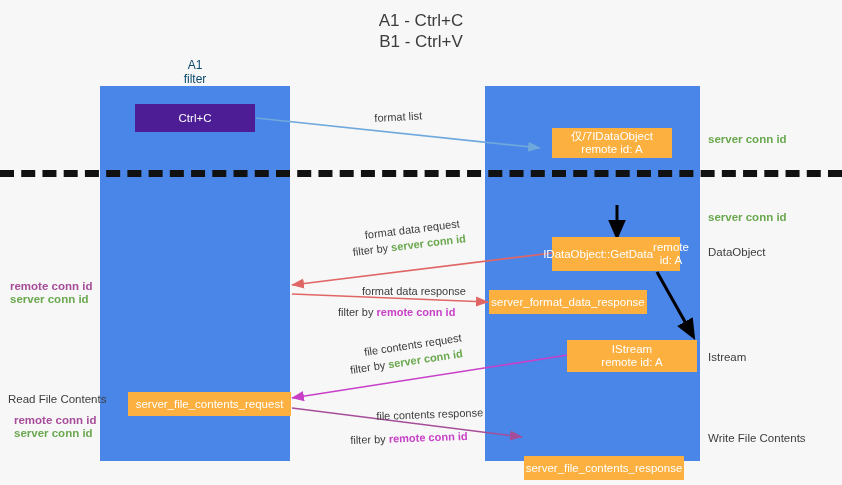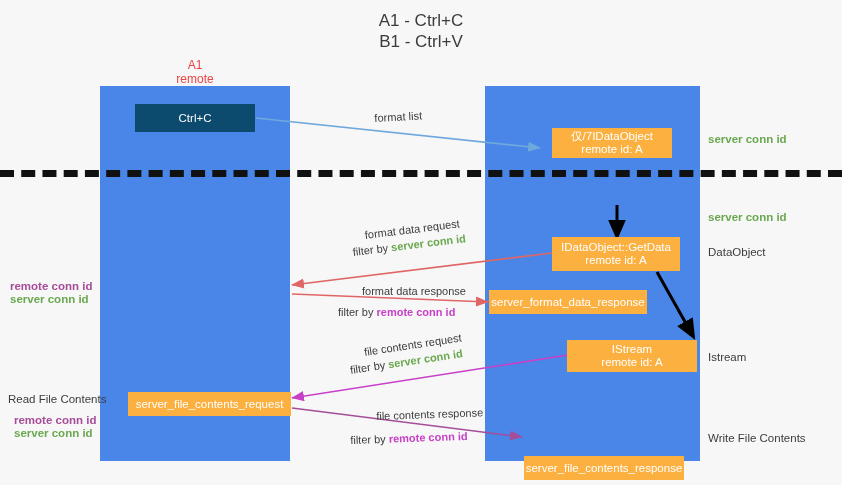--- a/index.html
+++ b/index.html
@@ -1,47 +1,47 @@
 <!DOCTYPE html>
 <html><head>
 <meta charset="utf-8">
 <style>
   html,body{margin:0;padding:0;}
   body{width:842px;height:485px;background:#f7f7f7;font-family:"Liberation Sans",sans-serif;overflow:hidden;}
   #stage{position:relative;width:842px;height:399px;}
   svg#wires{position:absolute;left:0;top:0;width:842px;height:485px;pointer-events:none;}
   .lane{position:absolute;background:#4a86e8;}
-  .lanehead{position:absolute;text-align:center;color:#ef4444;font-size:12px;line-height:14px;}
+  .lanehead{position:absolute;text-align:center;color:#0c4a6e;font-size:12px;line-height:14px;}
   .title{position:absolute;left:0;top:10px;width:842px;text-align:center;color:#3c3c3c;font-size:17px;line-height:21px;}
   .box{position:absolute;box-sizing:border-box;display:flex;align-items:center;justify-content:center;
        text-align:center;color:#ffffff;font-size:11.5px;line-height:13px;}
   .orange{background:#f6b martin;}
   .orange{background:#f9b martin;}
   .orange{background:#fbb040;}
-  .green{background:#0c4a6e;}
+  .green{background:#4c1d95;}
   .dashline{position:absolute;left:0;width:842px;height:0;border-top:7px dashed #111111;}
   .side{position:absolute;font-size:11.5px;line-height:14px;color:#3c3c3c;white-space:nowrap;}
   .grn{color:#6aa84f;font-weight:bold;}
   .mag{color:#a64d9a;font-weight:bold;}
   .magp{color:#c840c8;font-weight:bold;}
   .ann{position:absolute;font-size:11px;line-height:14px;color:#3c3c3c;white-space:nowrap;transform-origin:left top;}
 </style>
 </head>
 <body>
 
 <div id="stage">
 
   <div class="title">
     <div>A1 - Ctrl+C</div>
     <div>B1 - Ctrl+V</div>
   </div>
 
   <div class="lanehead" style="left:100px;top:58px;width:190px;">
     <div>A1</div>
-    <div>remote</div>
+    <div>filter</div>
   </div>
 
   <div class="lane" style="left:100px;top:86px;width:190px;height:375px;"></div>
   <div class="lane" style="left:485px;top:86px;width:215px;height:375px;"></div>
 
   <svg id="wires" viewBox="0 0 842 485">
     <defs>
       <marker id="ah-blue" markerWidth="9" markerHeight="9" refX="7.5" refY="3.2" orient="auto">
         <path d="M0,0 L8,3.2 L0,6.4 z" fill="#6fa8dc"></path>
       </marker>
@@ -80,21 +80,21 @@
 
 
   <div class="box orange" style="left:128px;top:392px;width:163px;height:24px;">server_file_contents_request</div>
 
   <div class="box orange" style="left:552px;top:128px;width:120px;height:30px;flex-direction:column;">
     <span>仅/7IDataObject</span>
     <span>remote id: A</span>
   </div>
 
 
-  <div class="box orange" style="left:552px;top:237px;width:128px;height:34px;flex-direction:column;">
+  <div class="box orange" style="left:552px;top:237px;width:128px;height:34px;flex-direction:row;">
     <span>IDataObject::GetData</span>
     <span>remote id: A</span>
   </div>
 
   <div class="box orange" style="left:489px;top:290px;width:158px;height:24px;">server_format_data_response</div>
 
   <div class="box orange" style="left:567px;top:340px;width:130px;height:32px;flex-direction:column;">
     <span>IStream</span>
     <span>remote id: A</span>
   </div>

